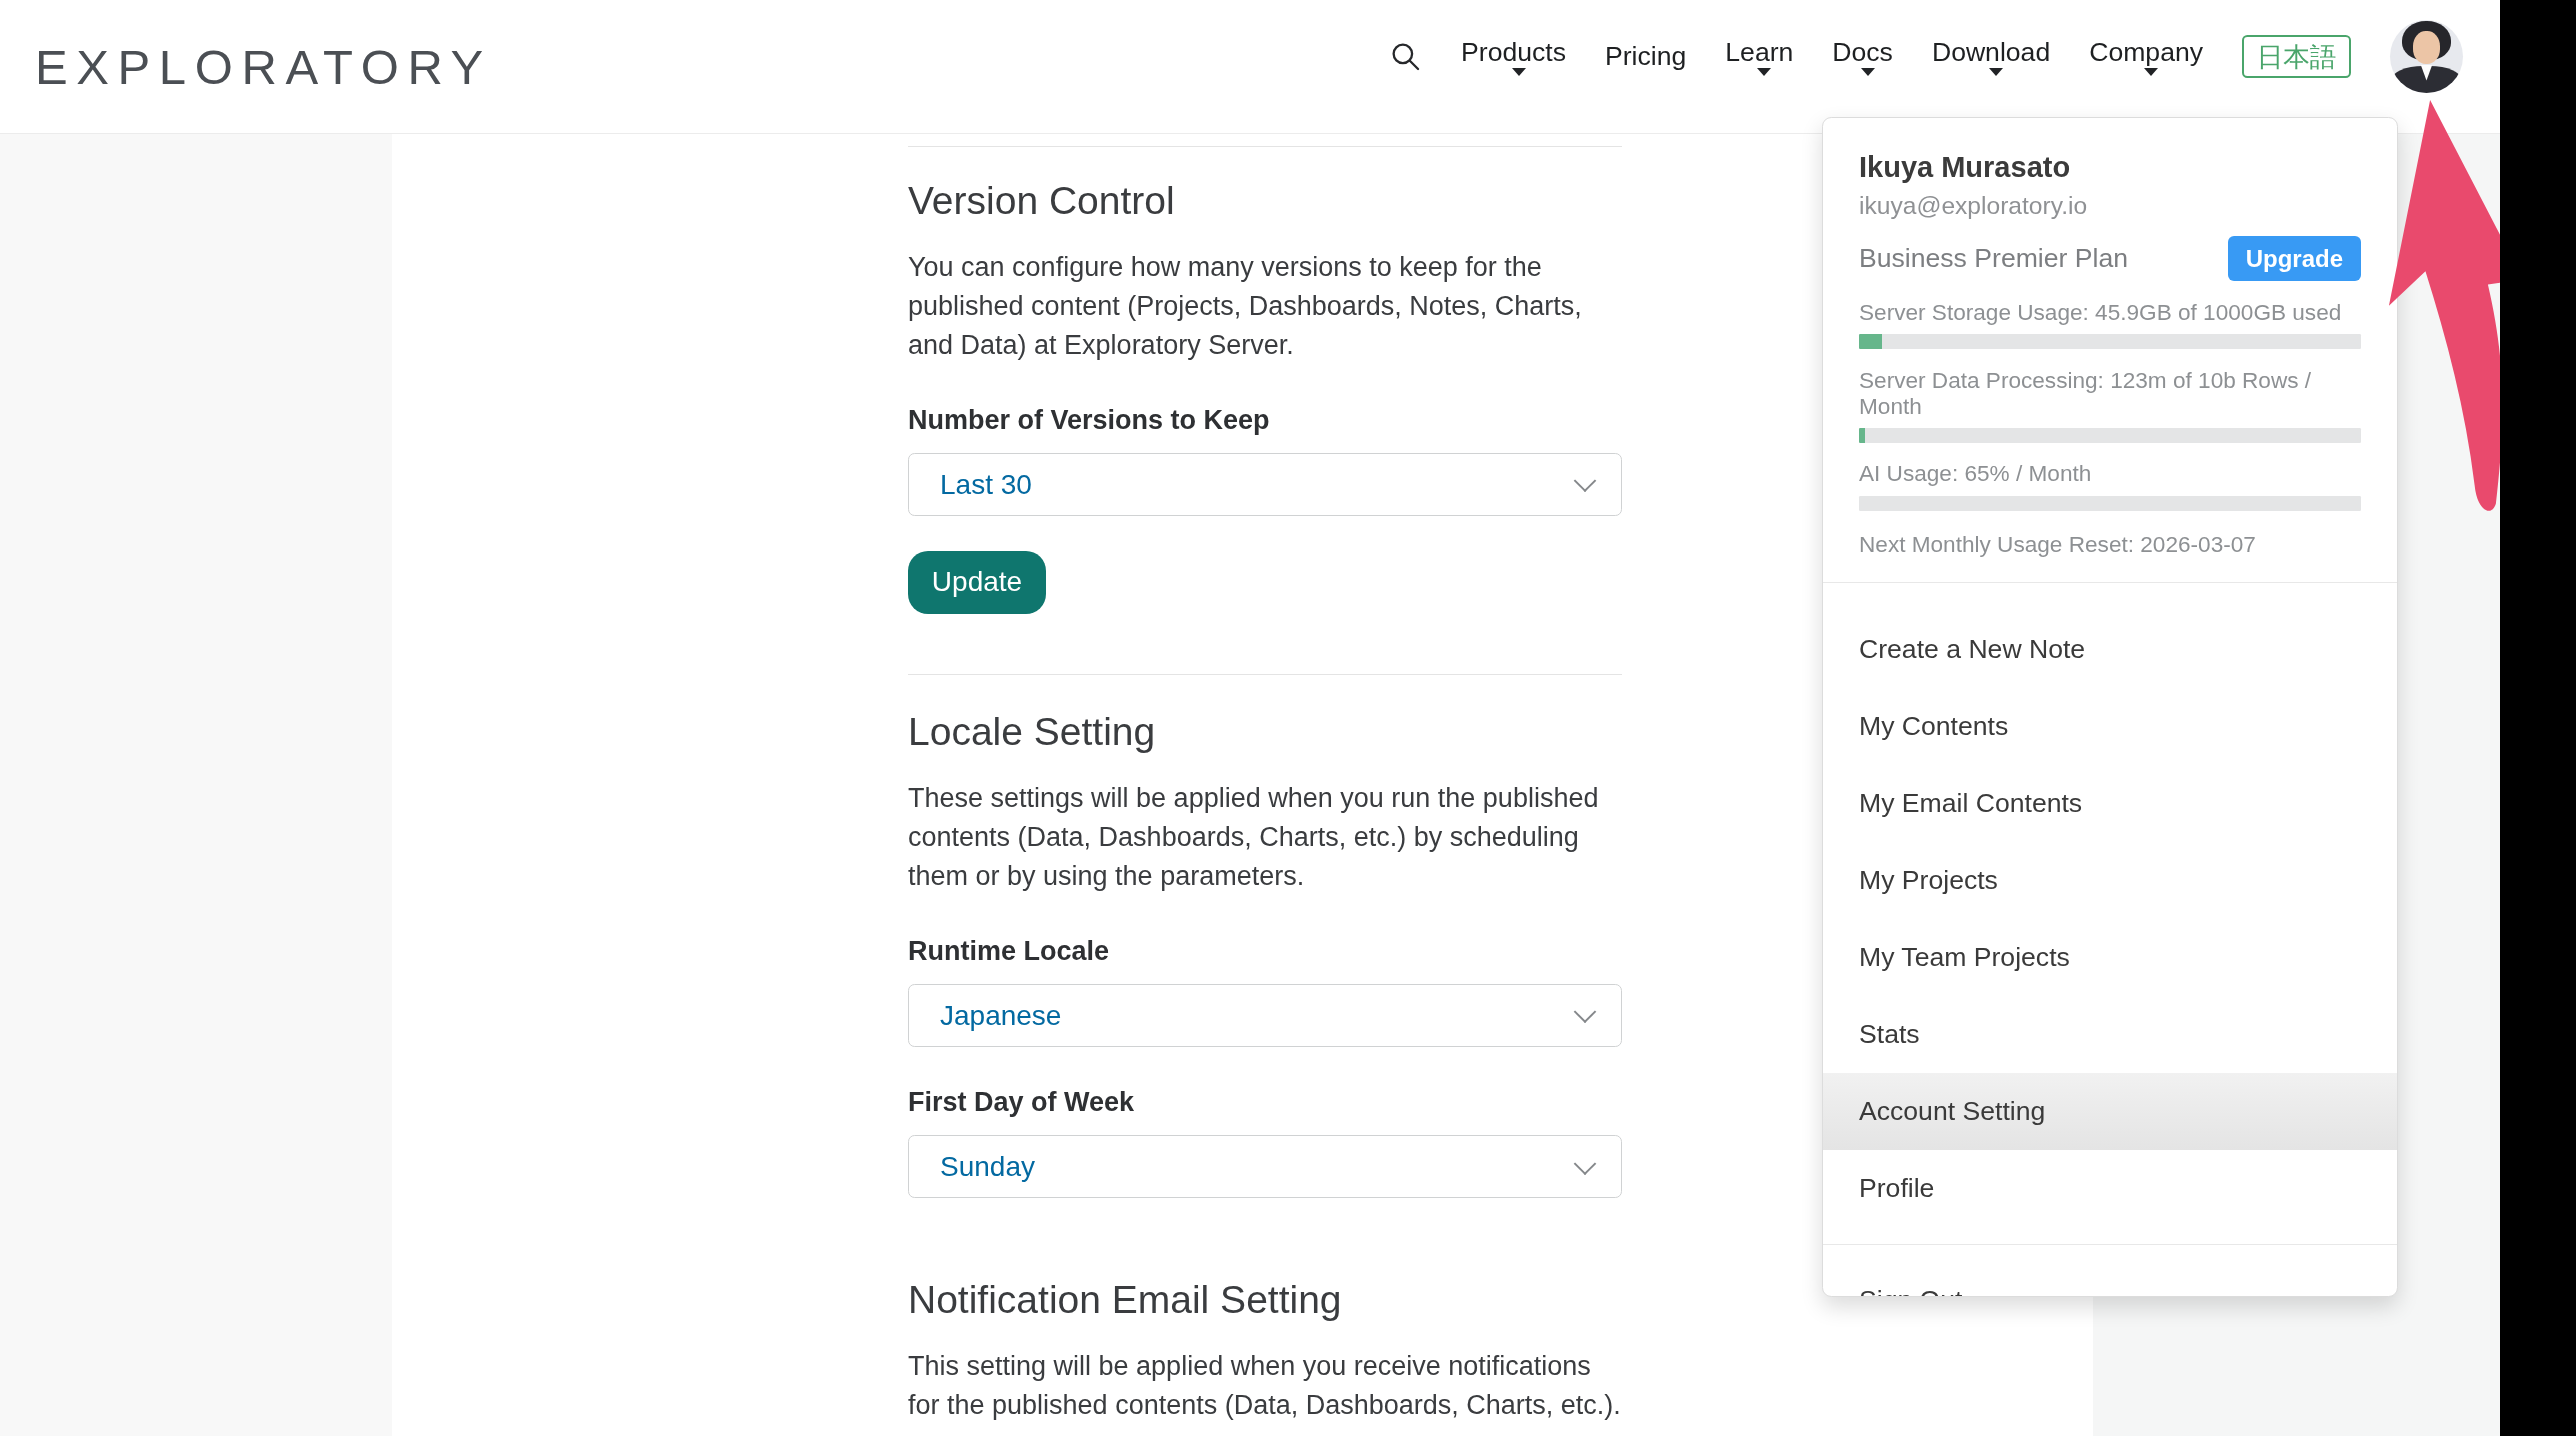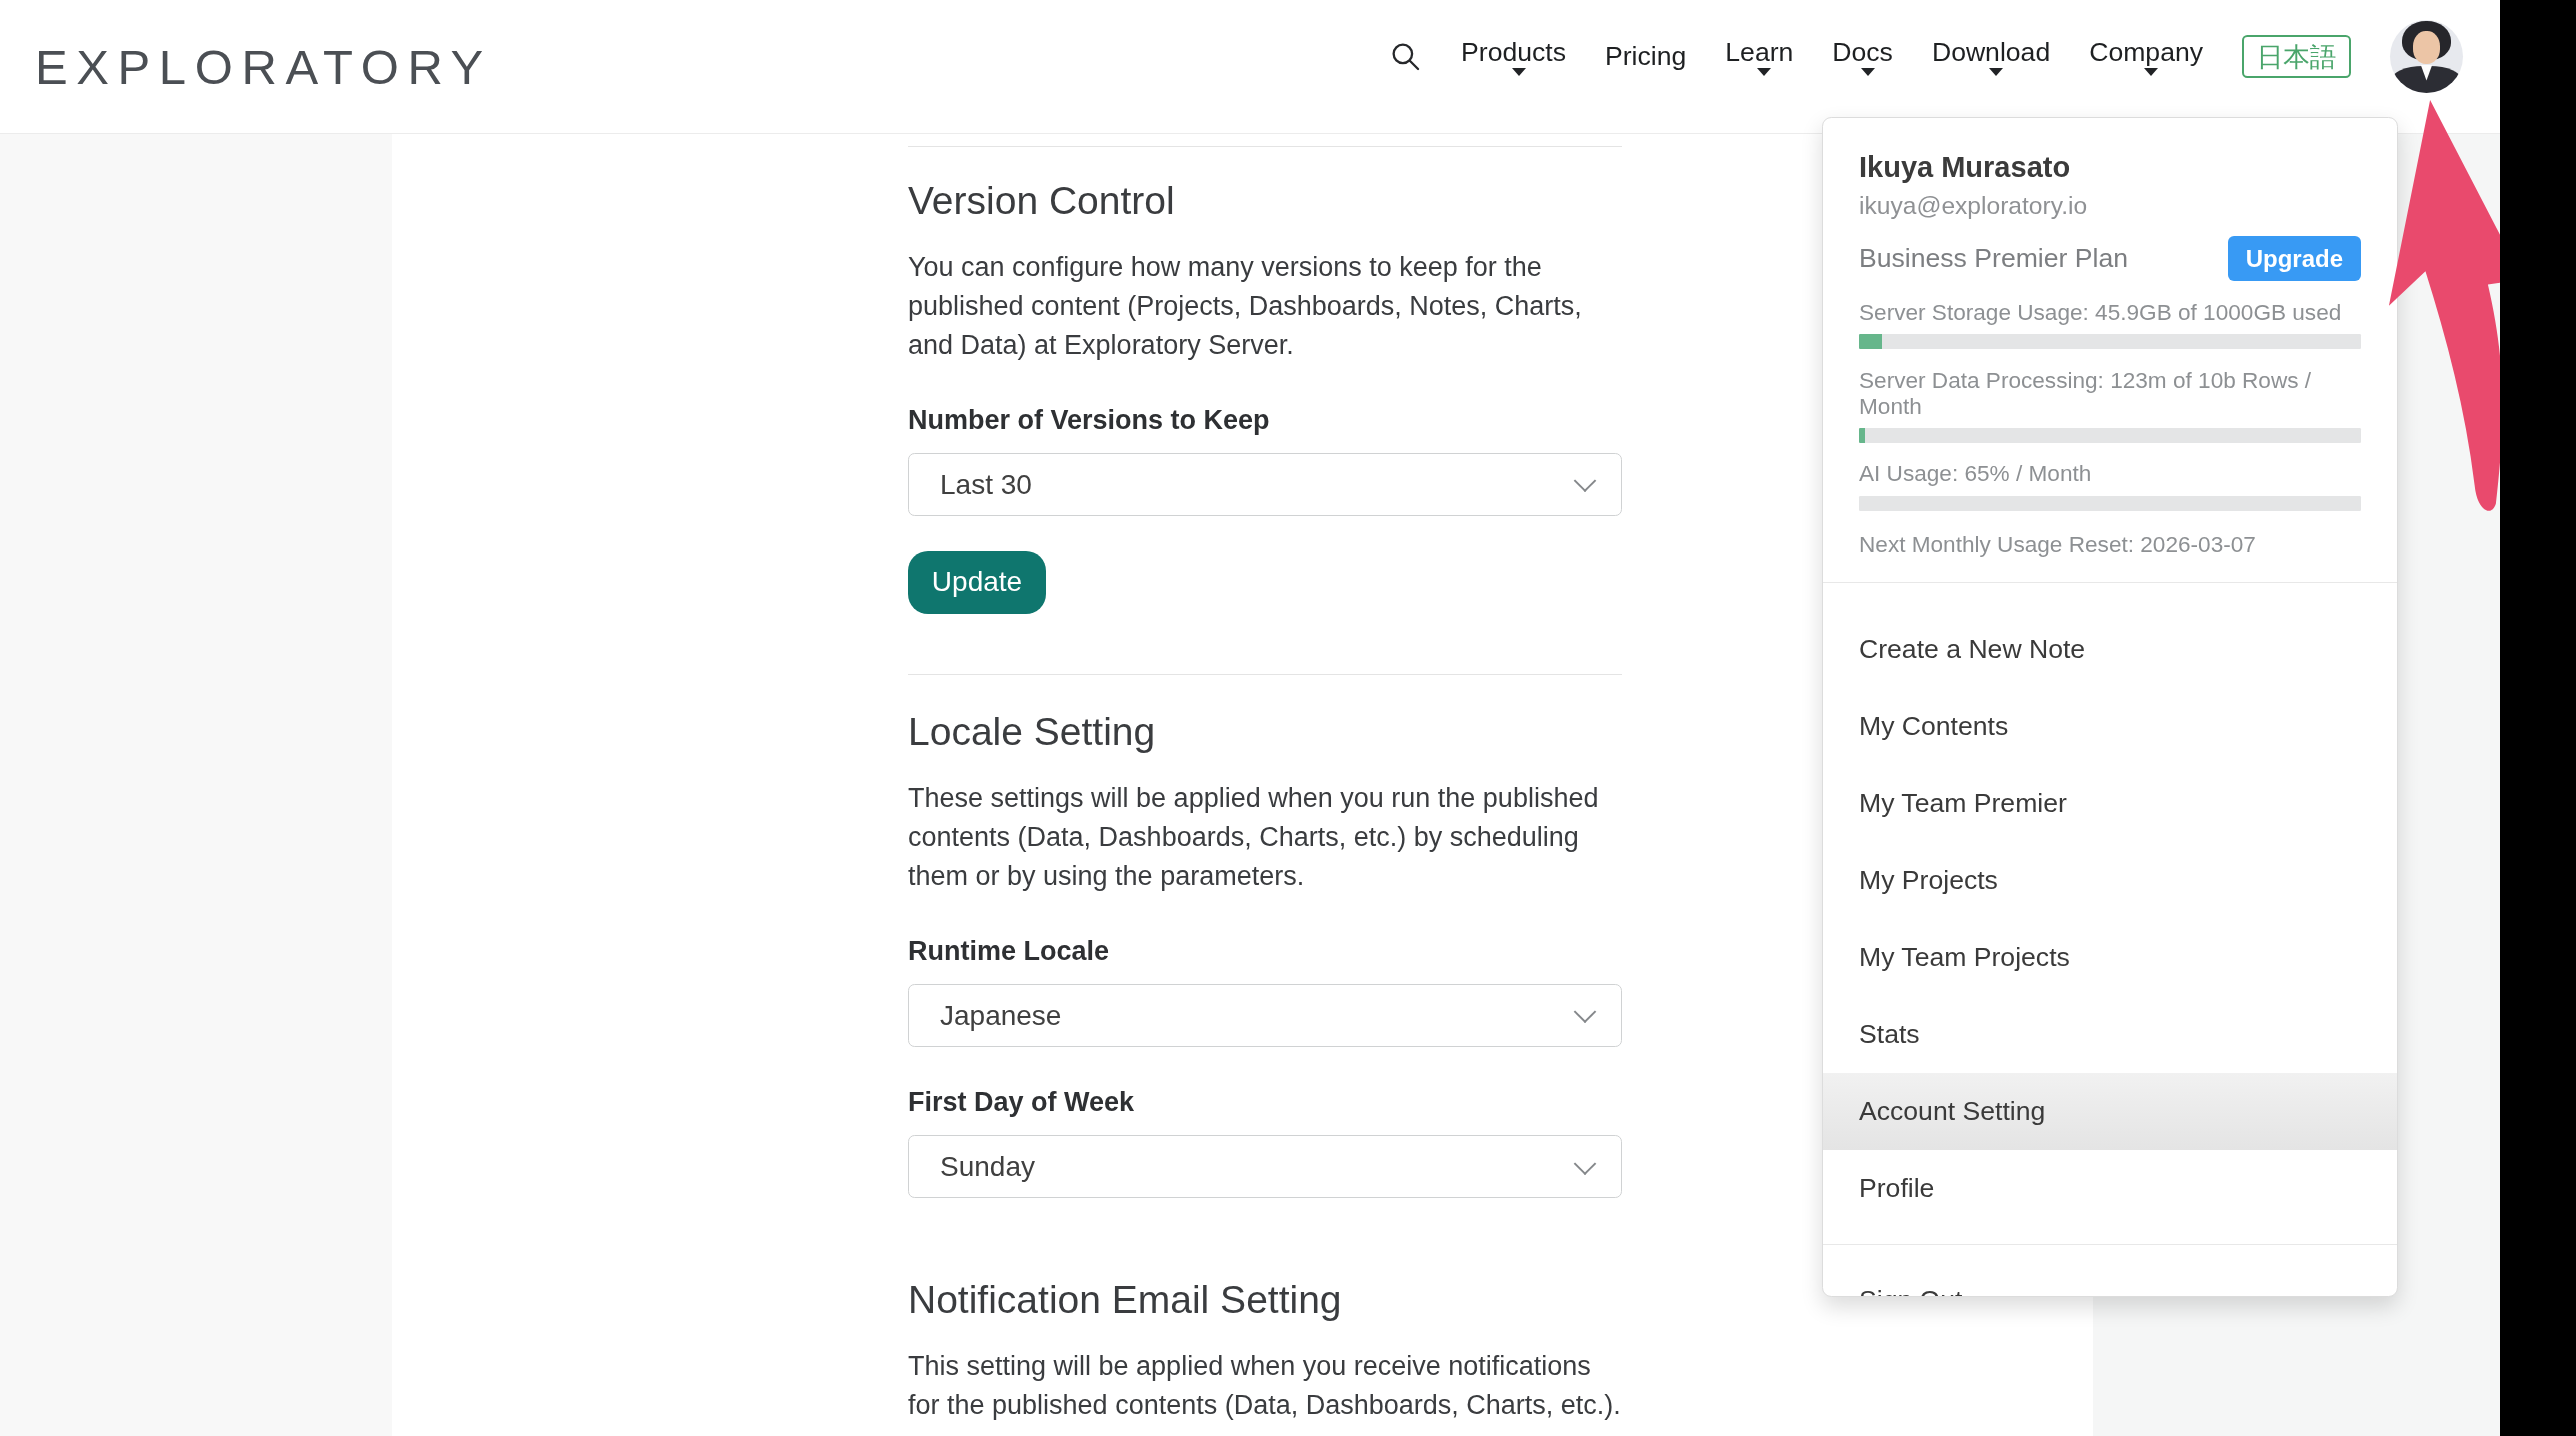--- a/index.html
+++ b/index.html
@@ -34,21 +34,21 @@
   .side-gray-left  { position:absolute; left:0; top:113px; width:392px;  height:1323px; background:#f8f8f8; }
   .side-gray-right { position:absolute; left:2093px; top:113px; width:408px; height:1323px; background:#f5f6f6; }
 
   
   .content { position:absolute; left:908px; top:113px; width:714px; padding-top:33px; background:#fff; }
   .content hr { border:none; border-top:1.3px solid #e4e4e4; }
   .section-title { font-size:39px; font-weight:400; color:#3a3c3f; margin-top:32px; }
   .section-desc  { font-size:27px; color:#3a3c3f; line-height:1.44; margin-top:25px; }
   .field-label   { display:block; font-size:27px; font-weight:700; color:#2e3033; margin-top:40px; }
   .select-wrap { position:relative; margin-top:17.3px; }
-  .select-wrap select { width:100%; height:63px; font-size:28px; color:#404040; padding:0 66px 0 31px;
+  .select-wrap select { width:100%; height:63px; font-size:28px; color:#0369a1; padding:0 66px 0 31px;
         border:1.3px solid #d0d2d3; border-radius:6.6px; background:#fff; appearance:none; -webkit-appearance:none;
         font-family:inherit; cursor:pointer; }
   .select-chevron { position:absolute; right:29px; top:50%; width:16px; height:16px;
         border-left:2px solid #85888b; border-bottom:2px solid #85888b;
         transform:translateY(-70%) rotate(-45deg); pointer-events:none; }
   .update-btn { margin-top:35px; width:138px; height:63px; background:#0f766e; color:#fff; font-size:28px;
         border:none; border-radius:20px; cursor:pointer; font-family:inherit; }
   .hr-after-update { margin-top:60px; }
   .locale-title { margin-top:35px; }
   .notif-title { margin-top:80px; }
@@ -190,21 +190,21 @@
         <div class="bar">
           <div class="bar-fill" style="width: 0%;"></div>
         </div>
       </div>
       <div class="dd-reset">Next Monthly Usage Reset: 2026-03-07</div>
     </div>
     <hr class="dd-divider">
     <ul class="dd-menu">
       <li>Create a New Note</li>
       <li>My Contents</li>
-      <li>My Team Premier</li>
+      <li>My Email Contents</li>
       <li>My Projects</li>
       <li>My Team Projects</li>
       <li>Stats</li>
       <li class="active">Account Setting</li>
       <li>Profile</li>
     </ul>
     <hr class="dd-divider dd-signout-divider">
     <div class="dd-signout">Sign Out</div>
   </div>
 

